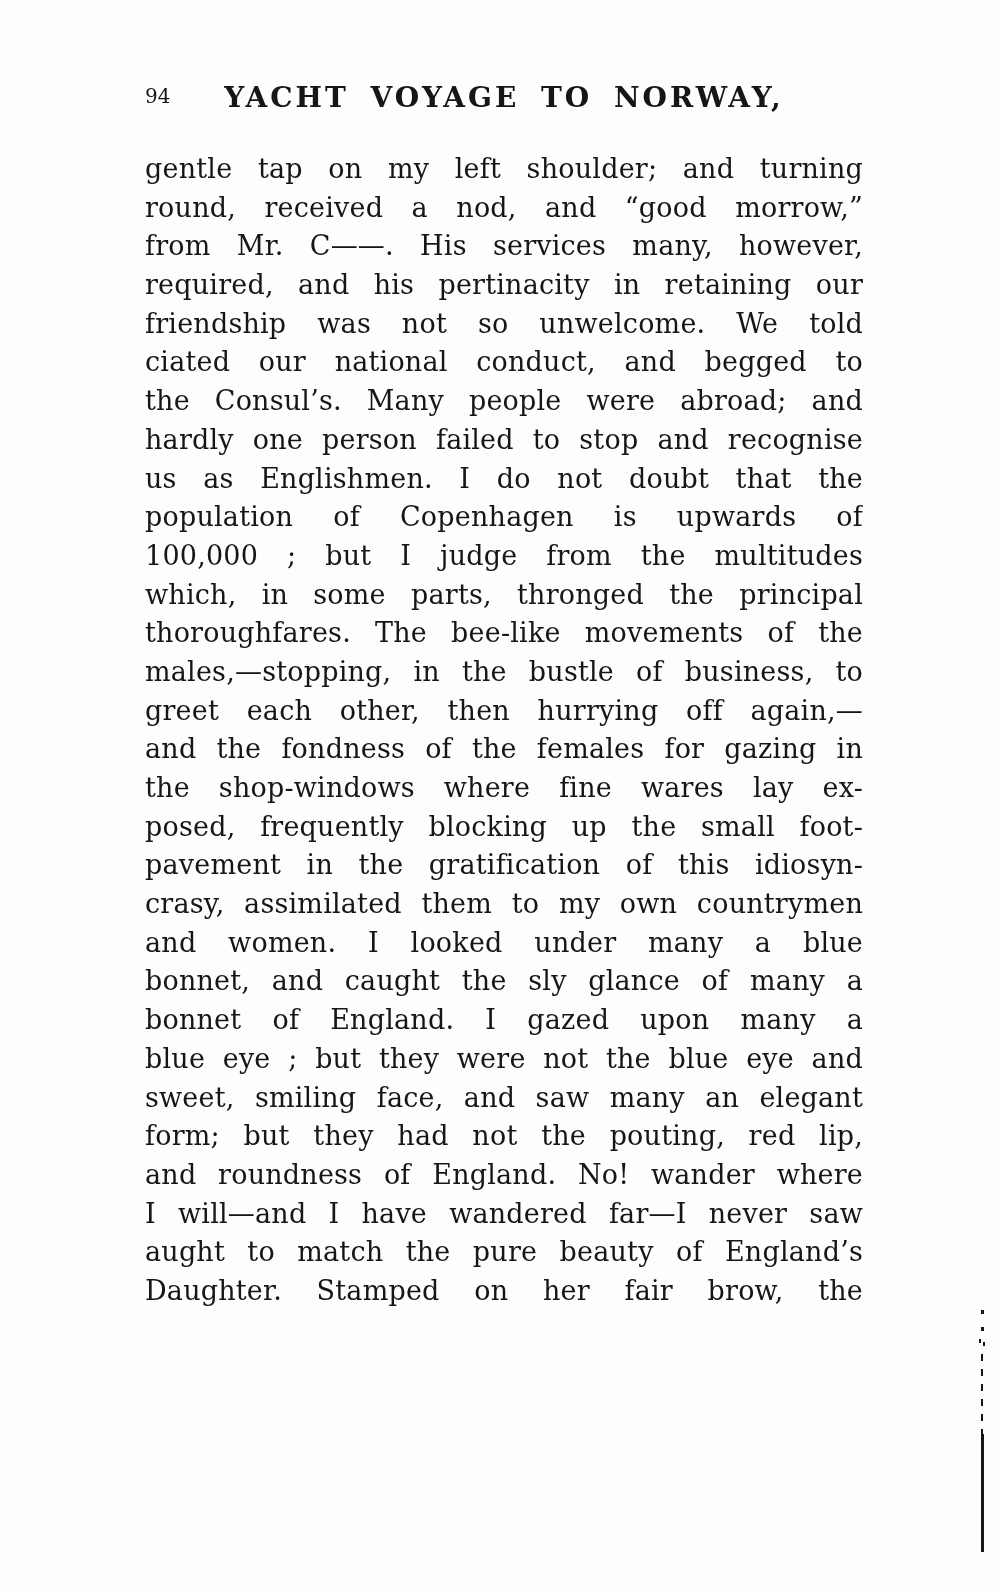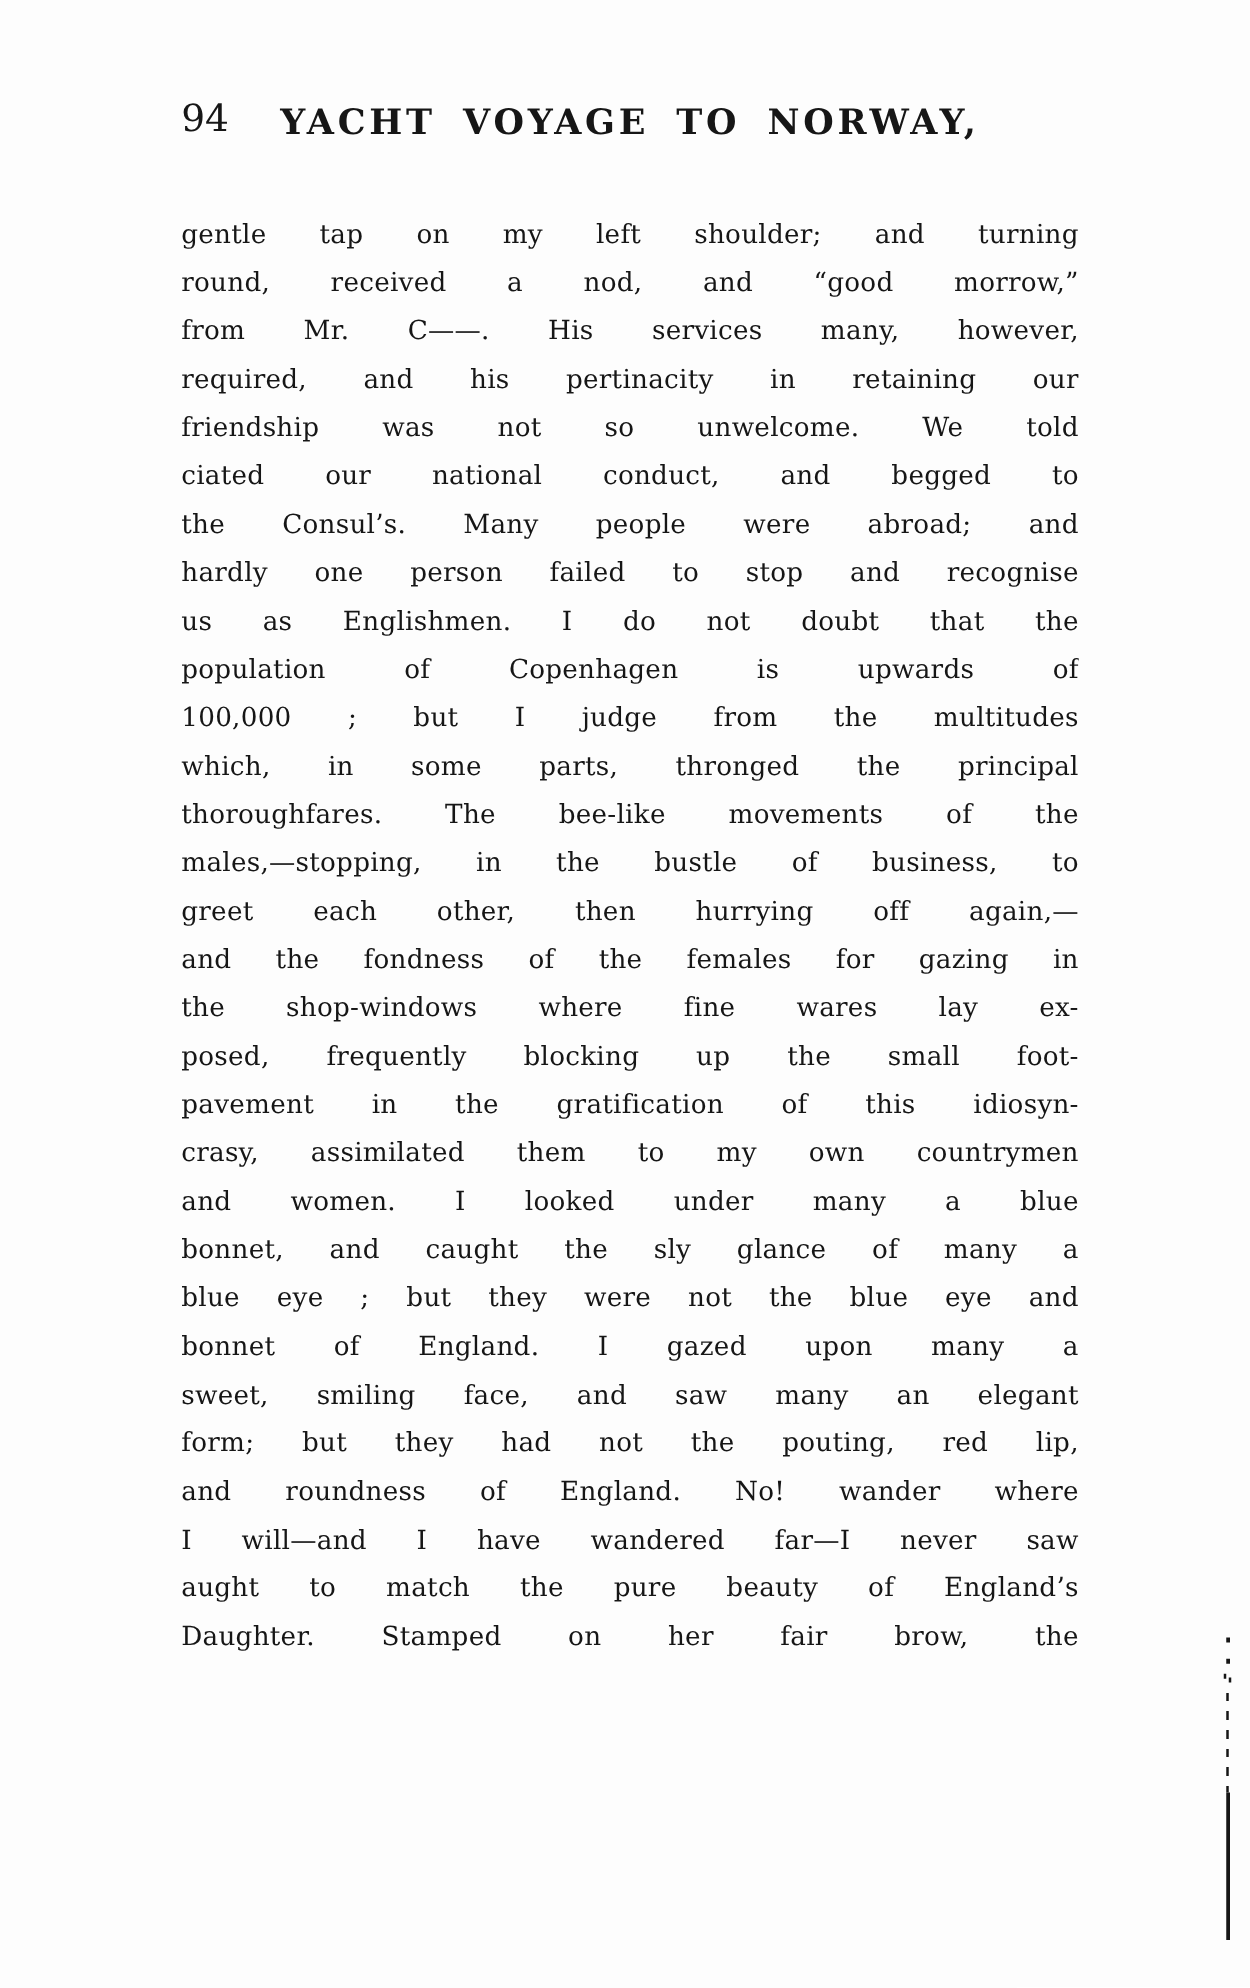--- a/index.html
+++ b/index.html
@@ -21,39 +21,39 @@
     position: absolute;
     top: 78px;
     left: 145px;
     width: 718px;
     height: 40px;
   }
   .pagenum {
     position: absolute;
     left: 0;
     top: 0;
-    font-size: 30px;
+    font-size: 20px;
     line-height: 36px;
   }
   .title {
     display: block;
     text-align: center;
     font-size: 28px;
     line-height: 36px;
     font-weight: 700;
     letter-spacing: 3px;
     word-spacing: 9px;
     padding-top: 2px;
   }
   .bodytext {
     position: absolute;
     left: 145px;
-    top: 168px;
+    top: 150px;
     width: 718px;
-    font-size: 21px;
+    font-size: 27px;
   }
   .ln {
     height: 38.7px;
     line-height: 38.7px;
     text-align: justify;
     text-align-last: justify;
     overflow: hidden;
     letter-spacing: 0.2px;
   }
   .artifact {
@@ -107,22 +107,22 @@
     <div class="ln">thoroughfares. The bee-like movements of the</div>
     <div class="ln">males,—stopping, in the bustle of business, to</div>
     <div class="ln">greet each other, then hurrying off again,—</div>
     <div class="ln">and the fondness of the females for gazing in</div>
     <div class="ln">the shop-windows where fine wares lay ex-</div>
     <div class="ln">posed, frequently blocking up the small foot-</div>
     <div class="ln">pavement in the gratification of this idiosyn-</div>
     <div class="ln">crasy, assimilated them to my own countrymen</div>
     <div class="ln">and women. I looked under many a blue</div>
     <div class="ln">bonnet, and caught the sly glance of many a</div>
+    <div class="ln">bonnet of England. I gazed upon many a</div>
     <div class="ln">blue eye ; but they were not the blue eye and</div>
-    <div class="ln">bonnet of England. I gazed upon many a</div>
     <div class="ln">sweet, smiling face, and saw many an elegant</div>
     <div class="ln">form; but they had not the pouting, red lip,</div>
     <div class="ln">and roundness of England. No! wander where</div>
     <div class="ln">I will—and I have wandered far—I never saw</div>
     <div class="ln">aught to match the pure beauty of England’s</div>
     <div class="ln">Daughter. Stamped on her fair brow, the</div>
   </div>
 
   <div class="artifact">
     <div class="a-dot d1"></div>

